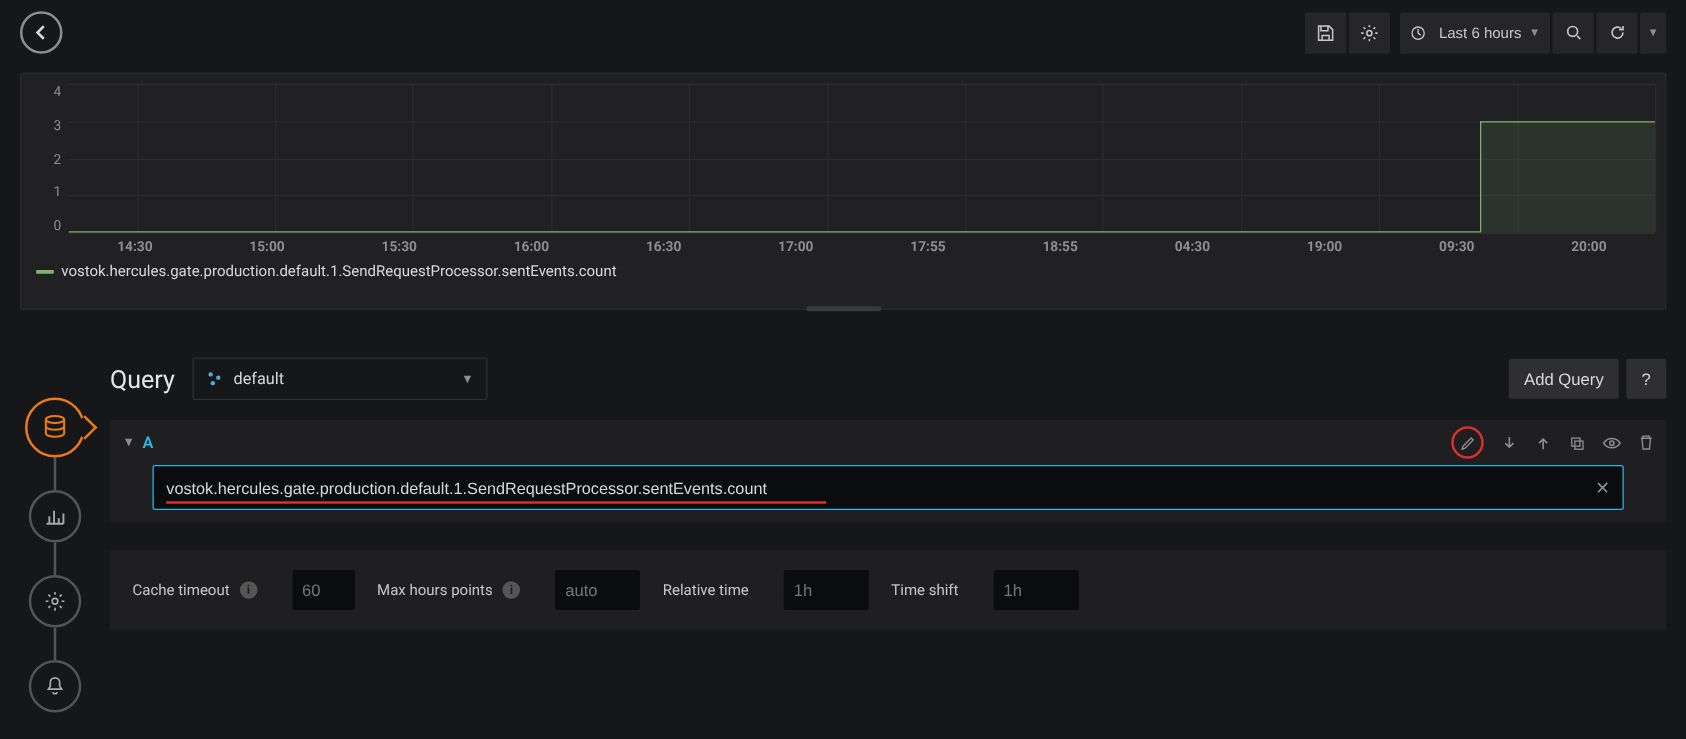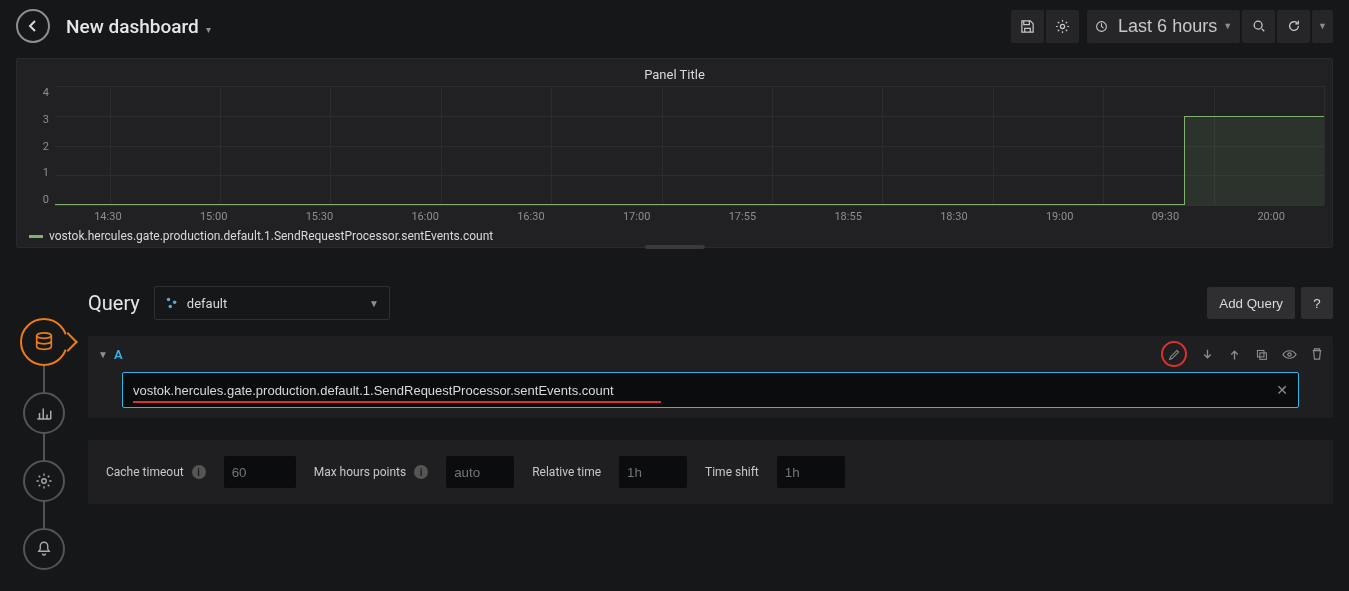--- a/index.html
+++ b/index.html
@@ -42,21 +42,21 @@
   border: none;
   height: 33px;
   min-width: 33px;
   padding: 0 8px;
   display: flex; align-items: center; justify-content: center;
   color: #c7c7c7;
   cursor: pointer;
   border-radius: 2px;
 }
 .top-btn-group { display: flex; gap: 2px; margin-left: 8px; }
-.time-label { font-size: 18px; padding: 0 6px; }
+.time-label { font-size: 12px; padding: 0 6px; }
 
 
 .panel {
   margin: 6px 16px 0;
   background: #212124;
   border: 1px solid #292a2d;
   border-radius: 2px;
   padding: 8px 8px 4px;
   height: 190px;
   position: relative;
@@ -94,21 +94,21 @@
   left: 0;
   border-top: 1.5px solid #7eb26d;
   height: 0;
 }
 .x-axis {
   margin-left: 30px;
   display: flex;
   font-size: 11px; color: #8e8e8e;
   padding-top: 4px;
 }
-.x-tick { flex: 1; text-align: center; }
+.x-tick { flex: 1; text-align: center; font-weight: bold; }
 .legend {
   display: flex; align-items: center;
   font-size: 12px; color: #d8d9da;
   margin-top: 6px;
   padding-left: 4px;
 }
 .legend-swatch { width: 14px; height: 3px; background: #7eb26d; margin-right: 6px; }
 .drag-handle {
   position: absolute; bottom: -2px; left: 50%; transform: translateX(-50%);
   width: 60px; height: 4px; background: #3a3a3d; border-radius: 2px;
@@ -244,56 +244,52 @@
   display: flex;
   gap: 18px;
 }
 .opt-group {
   display: flex; align-items: center;
 }
 .opt-label {
   background: #1f1f22;
   color: #c7c7c7;
   font-size: 12px;
-  padding-right: 18px;
+  padding-right: 28px;
   display: flex; align-items: center;
 }
 .info-i {
   width: 14px; height: 14px; border-radius: 50%;
   background: #555;
   color: #1f1f22;
   font-size: 10px; font-weight: bold;
   display: inline-flex; align-items: center; justify-content: center;
   margin-left: 8px;
 }
 .opt-input {
   background: #0b0c0e;
   border: none;
   height: 32px;
   padding: 0 8px;
   color: #8e8e8e;
-  width: 72px;
+  width: 50px;
   border-radius: 2px;
 }
 .opt-input-wide { width: 68px; }
 
 svg { display: block; }
 </style>
 </head>
 <body>
 
 <div class="topbar">
   <div class="back-btn">
     <svg width="16" height="16" viewBox="0 0 16 16">
         <path d="M10 3 L5 8 L10 13" stroke="#d8d9da" stroke-width="2" fill="none"></path>
       </svg>
-  </div>
-  <div>
-    <span class="title">New dashboard</span>
-    <span class="title-caret">▾</span>
   </div>
   <div class="topbar-spacer"></div>
   <div class="top-btn-group">
     <button class="top-btn">
       <svg width="15" height="15" viewBox="0 0 16 16">
           <path d="M2 2h9l3 3v9H2z M4 2v4h6V2 M5 10h6v4H5z" stroke="#c7c7c7" stroke-width="1.3" fill="none"></path>
         </svg>
     </button>
     <button class="top-btn">
       <svg width="15" height="15" viewBox="0 0 16 16">
@@ -322,21 +318,20 @@
           <path d="M13 8a5 5 0 1 1-1.5-3.5M13 2v3.5H9.5" stroke="#c7c7c7" stroke-width="1.5" fill="none"></path>
         </svg>
     </button>
     <button class="top-btn" style="min-width:20px;padding:0 6px">
       <span style="font-size:9px;color:#8e8e8e">▼</span>
     </button>
   </div>
 </div>
 
 <div class="panel">
-  <div class="panel-title">Panel Title</div>
   <div class="chart">
     <div class="y-axis">
       <span>4</span>
       <span>3</span>
       <span>2</span>
       <span>1</span>
       <span>0</span>
     </div>
     <div class="plot">
       <div class="grid-h" style="top:0%"></div>
@@ -361,21 +356,21 @@
   </div>
   <div class="x-axis">
     <span class="x-tick">14:30</span>
     <span class="x-tick">15:00</span>
     <span class="x-tick">15:30</span>
     <span class="x-tick">16:00</span>
     <span class="x-tick">16:30</span>
     <span class="x-tick">17:00</span>
     <span class="x-tick">17:55</span>
     <span class="x-tick">18:55</span>
-    <span class="x-tick">18:30</span>
+    <span class="x-tick">04:30</span>
     <span class="x-tick">19:00</span>
     <span class="x-tick">09:30</span>
     <span class="x-tick">20:00</span>
   </div>
   <div class="legend">
     <div class="legend-swatch"></div>
     <span>vostok.hercules.gate.production.default.1.SendRequestProcessor.sentEvents.count</span>
   </div>
   <div class="drag-handle"></div>
 </div>

